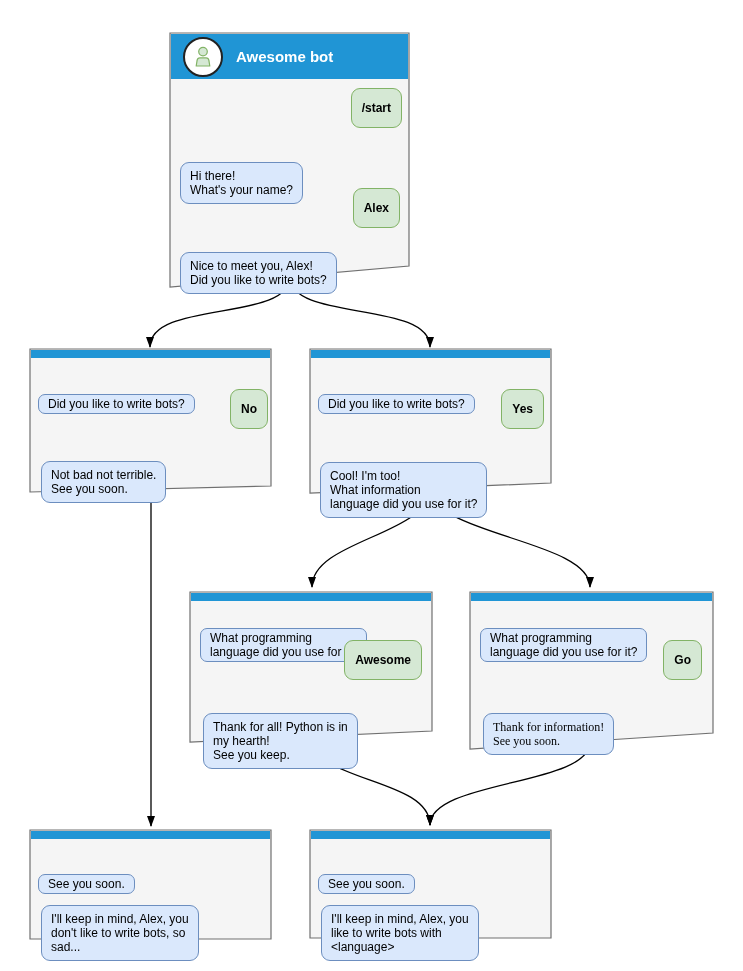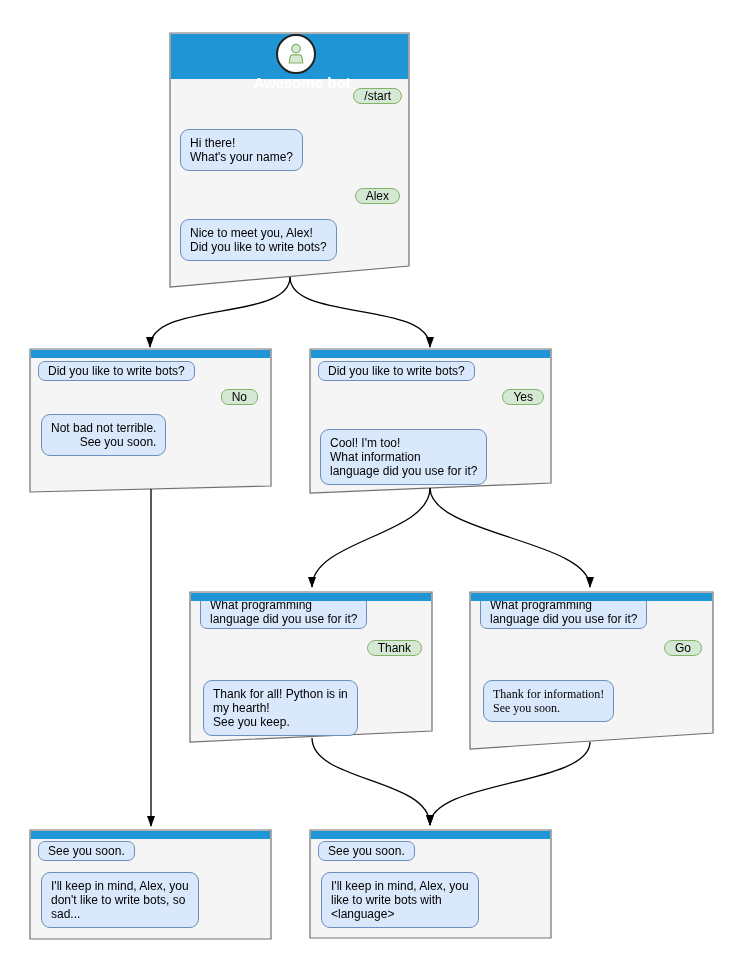--- a/index.html
+++ b/index.html
@@ -25,21 +25,21 @@
   svg.layer{position:absolute;left:0;top:0;z-index:1;}
   .win-shape{fill:var(--window-bg);stroke:var(--window-border);stroke-width:1.2;}
   .edge{fill:none;stroke:var(--arrow);stroke-width:1.3;}
   .arrowhead{fill:var(--arrow);}
   .win-header{
     position:absolute;z-index:3;
     background:var(--header-blue);
   }
   .win-header.main{
     display:flex;align-items:center;
-    padding-left:12px;box-sizing:border-box;flex-direction:column;
+    padding-left:12px;box-sizing:border-box;
   }
   .avatar{
     width:40px;height:40px;border-radius:50%;
     background:#ffffff;border:2px solid #222222;
     box-sizing:border-box;
     display:flex;align-items:center;justify-content:center;
     flex:0 0 auto;
   }
   .title{
     margin-left:13px;
@@ -49,22 +49,22 @@
   .win-body{position:absolute;z-index:2;}
   .bubble{
     position:absolute;
     font-size:12px;line-height:14px;
     color:var(--bubble-text);
     white-space:pre;
     padding:6px 9px;
     border-radius:9px;
     box-sizing:border-box;
   }
-  .bubble.bot{background:var(--bot-bubble-bg);border:1px solid var(--bot-bubble-border);}
-  .bubble.user{background:var(--user-bubble-bg);border:1px solid var(--user-bubble-border);padding:0 10px;}
+  .bubble.bot{background:var(--bot-bubble-bg);border:1px solid var(--bot-bubble-border);margin-top:33px;}
+  .bubble.user{background:var(--user-bubble-bg);border:1px solid var(--user-bubble-border);padding:12px 10px;font-weight:bold;}
   .bubble.quote{padding:2px 9px;border-radius:7px;}
   .person-svg{display:block;}
   .person-shape{fill:var(--user-bubble-bg);stroke:var(--user-bubble-border);stroke-width:1.2;}
 </style>
 </head>
 <body>
 
 <div class="canvas">
 
   <svg class="layer" width="743" height="971" viewBox="0 0 743 971">
@@ -105,39 +105,39 @@
     <div class="bubble bot" style="top:50px;left:10px;">Hi there!
 What's your name?</div>
     <div class="bubble user" style="top:101px;right:9px;margin-top:8px;">Alex</div>
     <div class="bubble bot" style="top:140px;left:10px;">Nice to meet you, Alex!
 Did you like to write bots?</div>
   </div>
 
   <div class="win-header" style="left:31px;top:350px;width:239px;height:8px;"></div>
   <div class="win-body" style="left:30px;top:358px;width:241px;height:130px;">
     <div class="bubble bot quote" style="top:3px;left:8px;">Did you like to write bots?</div>
-    <div class="bubble user" style="top:31px;right:13px;border-radius:7px;">No</div>
-    <div class="bubble bot" style="top:56px;left:11px;text-align:right;">Not bad not terrible.
+    <div class="bubble user" style="top:31px;right:3px;">No</div>
+    <div class="bubble bot" style="top:70px;left:11px;">Not bad not terrible.
 See you soon.</div>
   </div>
 
   <div class="win-header" style="left:311px;top:350px;width:239px;height:8px;"></div>
   <div class="win-body" style="left:310px;top:358px;width:241px;height:130px;">
     <div class="bubble bot quote" style="top:3px;left:8px;">Did you like to write bots?</div>
     <div class="bubble user" style="top:31px;right:7px;">Yes</div>
     <div class="bubble bot" style="top:71px;left:10px;">Cool! I'm too!
 What information
 language did you use for it?</div>
   </div>
 
   <div class="win-header" style="left:191px;top:593px;width:240px;height:8px;"></div>
   <div class="win-body" style="left:190px;top:601px;width:242px;height:135px;">
     <div class="bubble bot quote" style="top:-6px;left:10px;">What programming
 language did you use for it?</div>
-    <div class="bubble user" style="top:39px;right:10px;">Thank</div>
+    <div class="bubble user" style="top:39px;right:10px;">Awesome</div>
     <div class="bubble bot" style="top:79px;left:13px;">Thank for all! Python is in
 my hearth!
 See you keep.</div>
   </div>
 
   <div class="win-header" style="left:471px;top:593px;width:241px;height:8px;"></div>
   <div class="win-body" style="left:470px;top:601px;width:243px;height:135px;">
     <div class="bubble bot quote" style="top:-6px;left:10px;">What programming
 language did you use for it?</div>
     <div class="bubble user" style="top:39px;right:11px;">Go</div>

